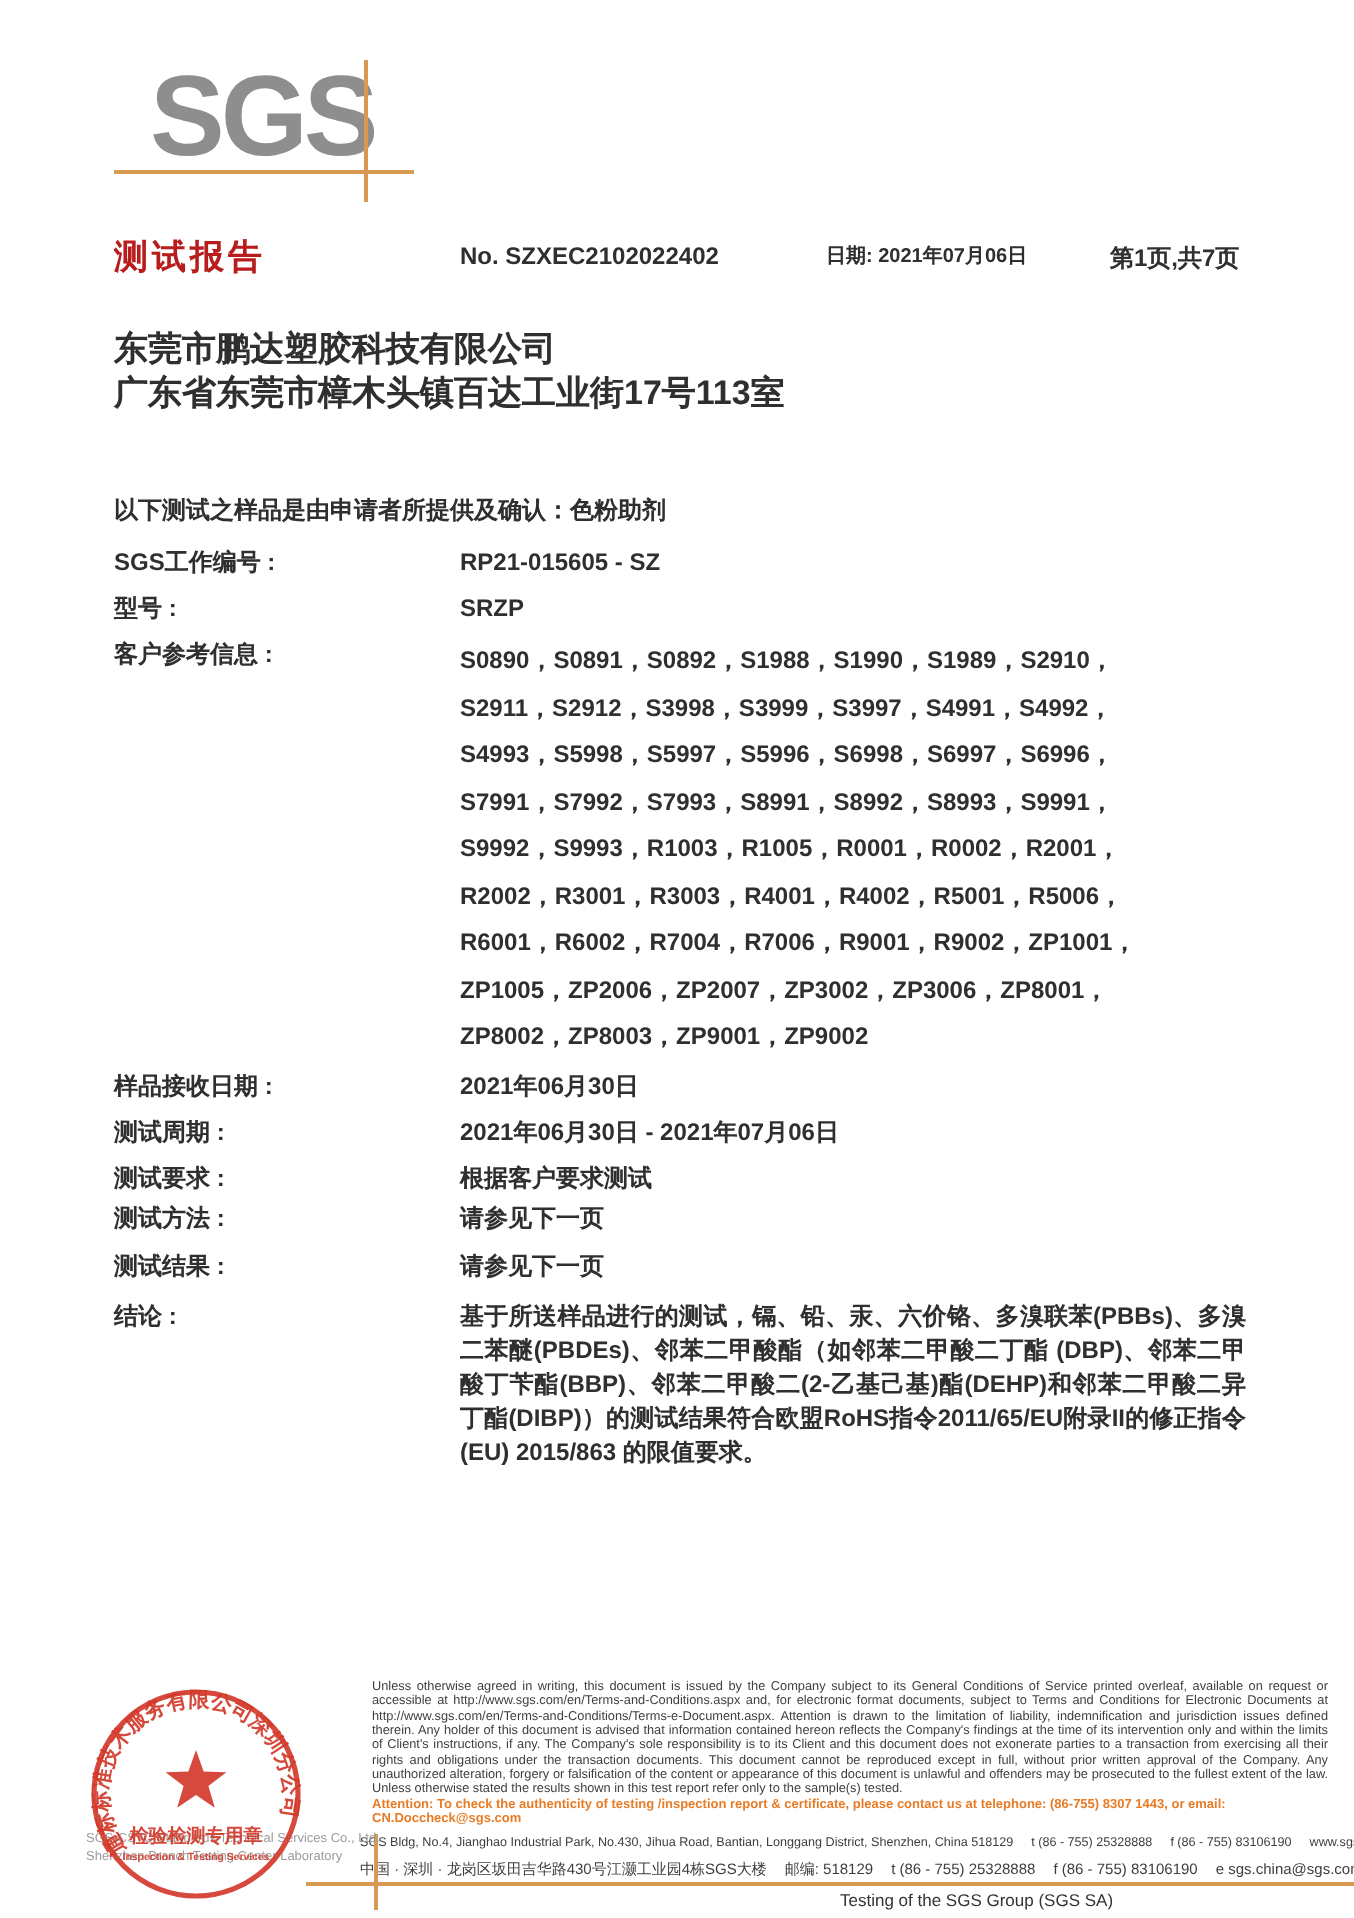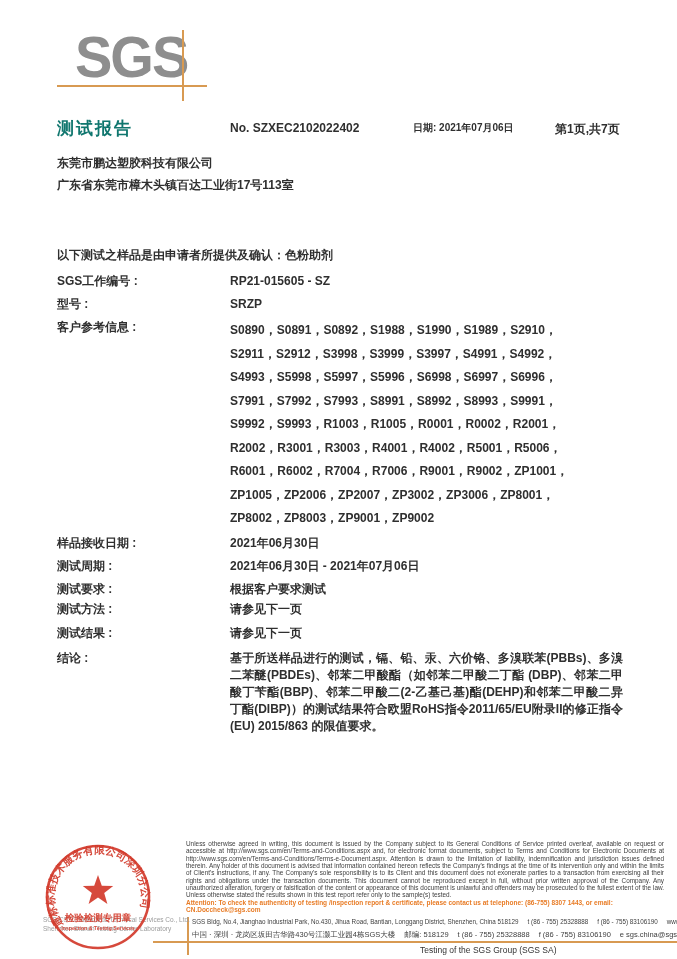--- a/index.html
+++ b/index.html
@@ -14,26 +14,26 @@
   .logo-text {
     position:absolute; left:18px; top:2px;
     font-size:56px; font-weight:bold; color:#8e8e8e;
     letter-spacing:-2px; line-height:56px;
     transform:scaleY(1.02);
   }
   .logo-hline { position:absolute; left:0; top:57px; width:150px; height:2px; background:#d89a52; }
   .logo-vline { position:absolute; left:125px; top:2px; width:2px; height:71px; background:#d89a52; }
   
   .title-row { position:absolute; left:57px; top:117px; width:563px; height:22px; }
-  .doc-title { position:absolute; left:0; top:0; font-size:17px; font-weight:bold; color:#0f766e; letter-spacing:2px;}
+  .doc-title { position:absolute; left:0; top:0; font-size:17px; font-weight:bold; color:#b91c1c; letter-spacing:2px;}
   .report-no { position:absolute; left:173px; top:4px; font-size:12px; font-weight:bold; }
   .report-date { position:absolute; left:356px; top:4px; font-size:10px; font-weight:bold; }
   .report-page { position:absolute; left:498px; top:4px; font-size:12px; font-weight:bold; }
   
-  .applicant { position:absolute; left:57px; top:152px; font-size:12px; font-weight:bold; line-height:22px; }
+  .applicant { position:absolute; left:57px; top:164px; font-size:17px; font-weight:bold; line-height:22px; }
   
   .content { position:absolute; left:57px; top:247px; width:566px; font-size:12px; font-weight:bold; }
   .statement { margin-bottom:9px; line-height:17px; }
   .row { display:flex; margin-bottom:6px; }
   .row .label { width:173px; flex:0 0 173px; line-height:17px; }
   .row .value { flex:1; line-height:17px; }
   .ref-lines div { line-height:23.5px; }
   .row.ref { margin-bottom:4px; }
   .row.mb3 { margin-bottom:3px; }
   .row.mb7 { margin-bottom:7px; }
@@ -46,21 +46,21 @@
     font-size:6.5px; line-height:8.5px; color:#9b9b9b; z-index:2;
   }
   .disclaimer {
     position:absolute; left:186px; top:840px; width:478px;
     font-size:6.4px; line-height:7.35px; text-align:justify; color:#3e3e3e;
   }
   .attention {
     position:absolute; left:186px; top:899px; width:478px;
     font-size:6.5px; line-height:7.4px; font-weight:bold; color:#e87c26;
   }
-  .addr-block { position:absolute; left:192px; top:916px; width:472px; color:#3e3e3e; }
+  .addr-block { position:absolute; left:180px; top:916px; width:472px; color:#3e3e3e; }
   .addr-row { display:flex; gap:9px; align-items:baseline; white-space:nowrap; }
   .addr-row.en { font-size:6.3px; line-height:12px; }
   .addr-row.cn { font-size:7.5px; line-height:13px; }
   .footer-hline { position:absolute; left:153px; top:941px; width:524px; height:2px; background:#d89a52; }
   .footer-vline { position:absolute; left:187px; top:917px; width:2px; height:38px; background:#d89a52; }
   .member { position:absolute; left:420px; top:945px; font-size:8.5px; color:#333; }
 </style>
 </head>
 <body>
 

